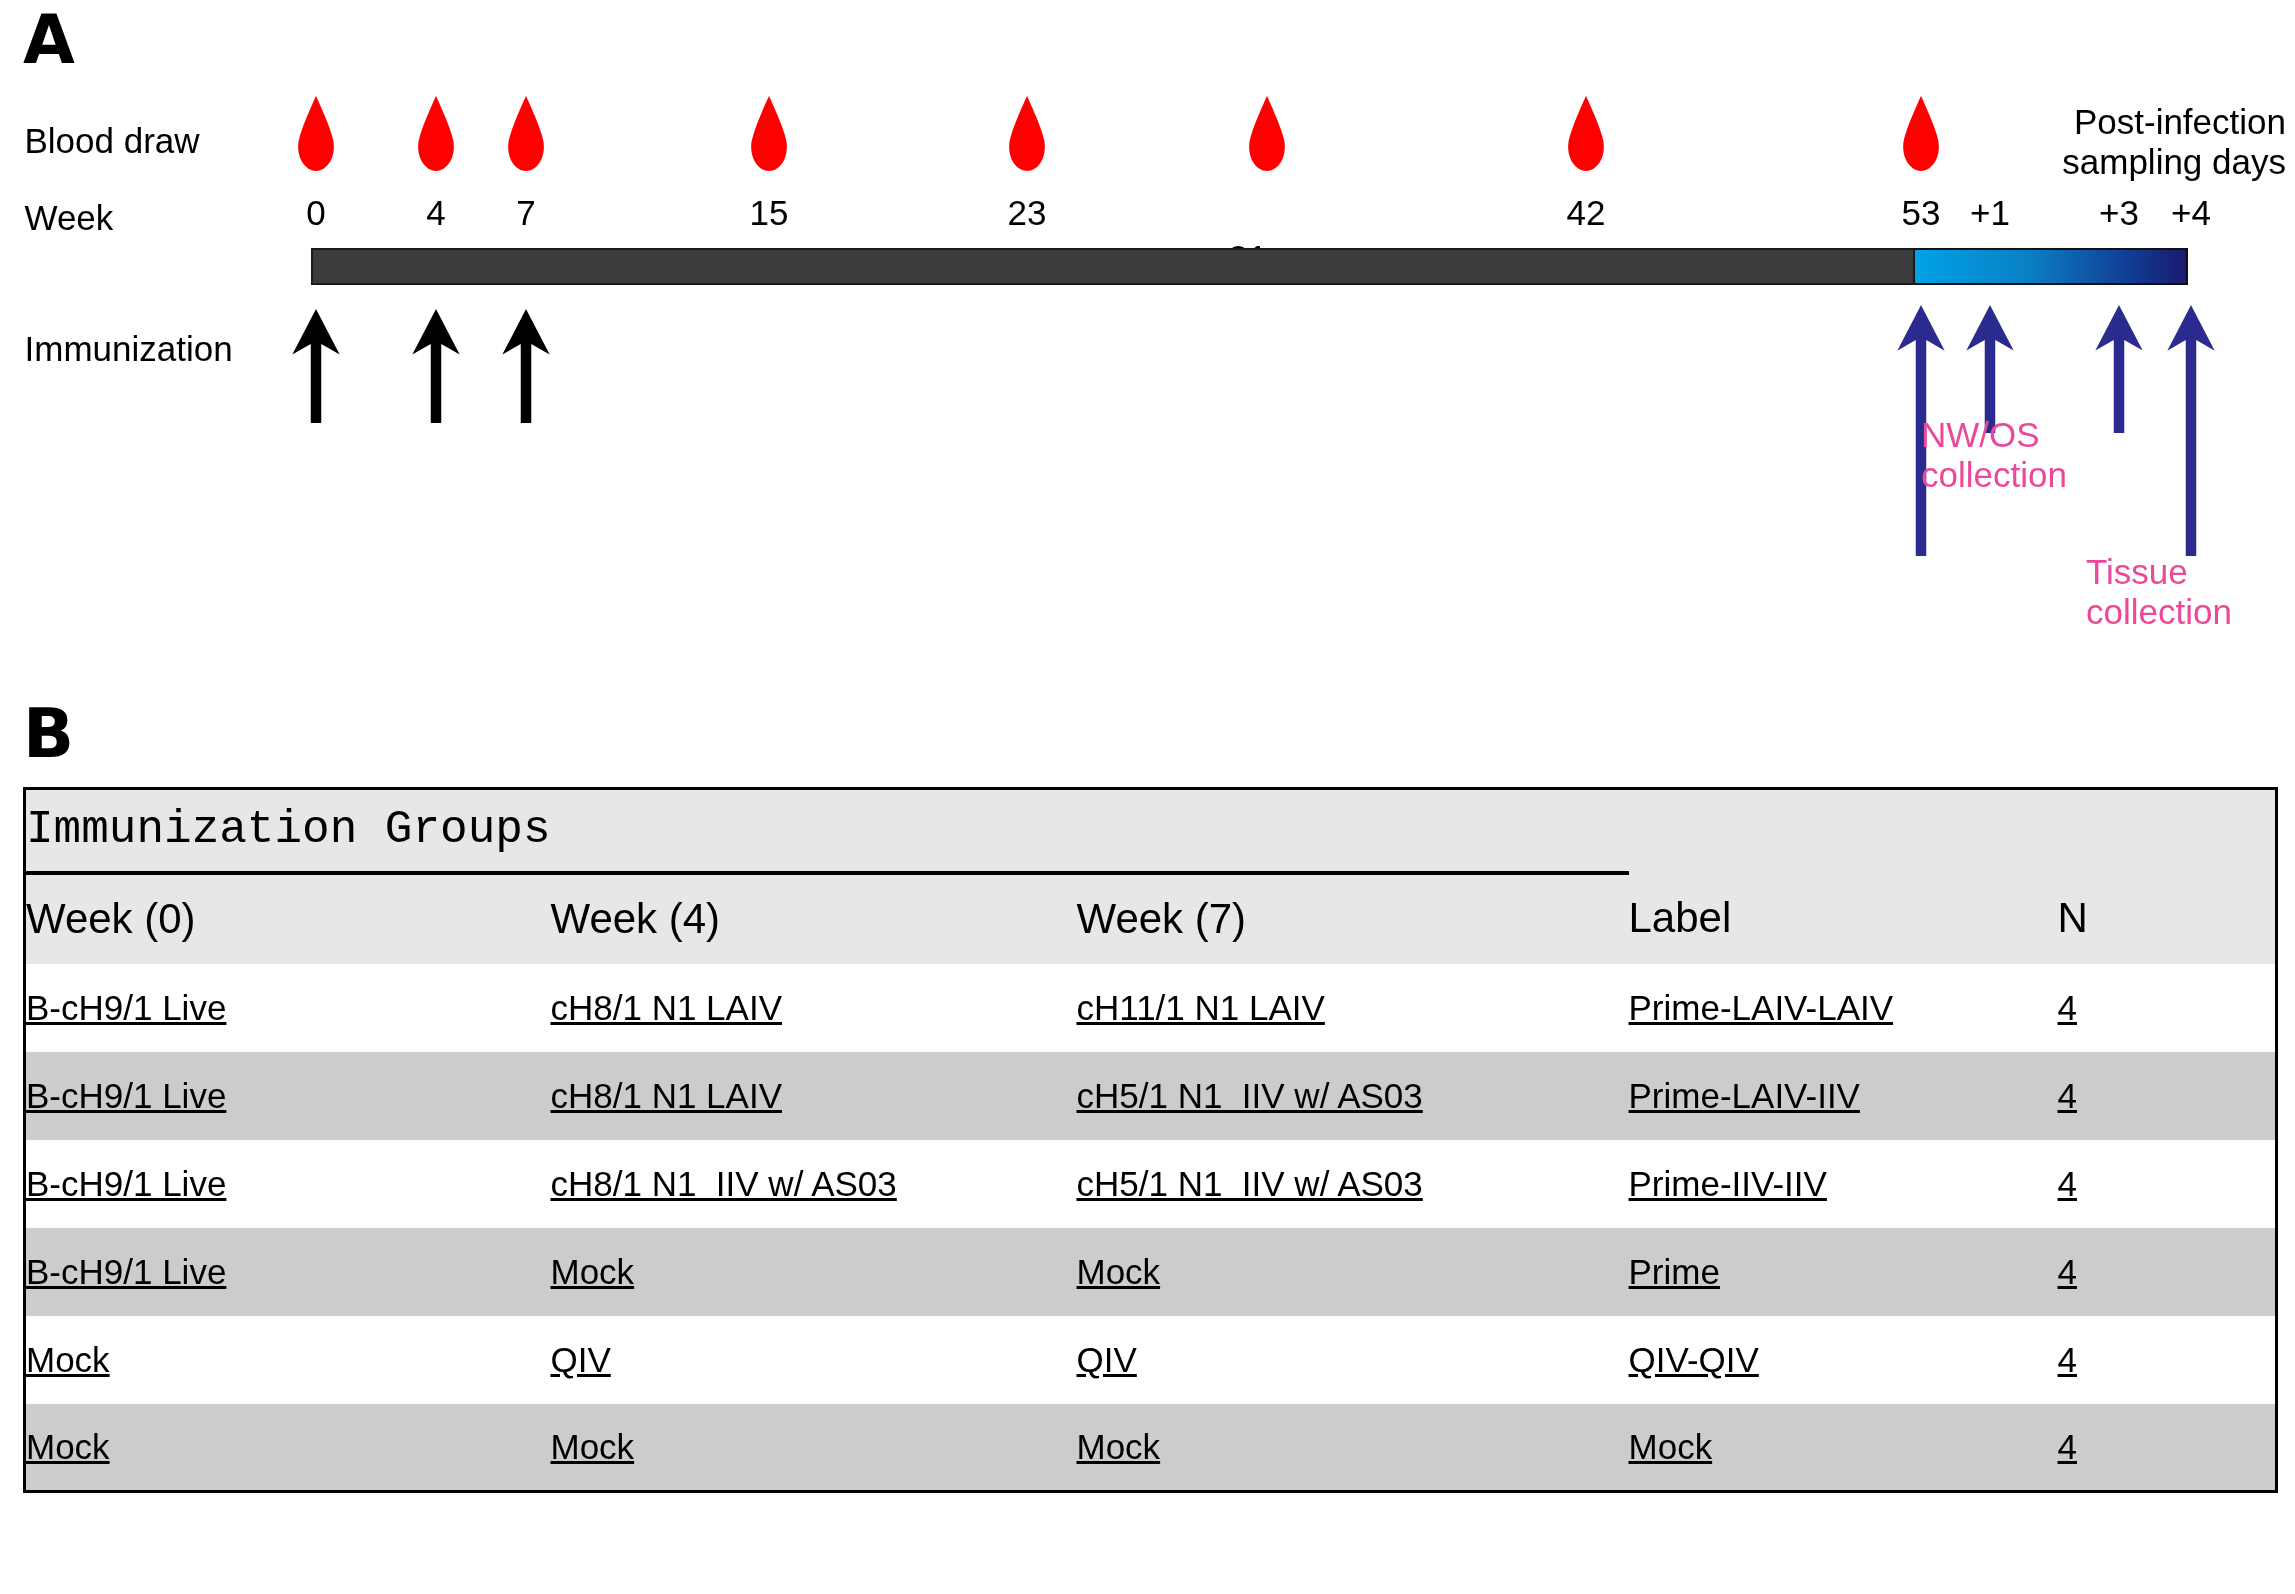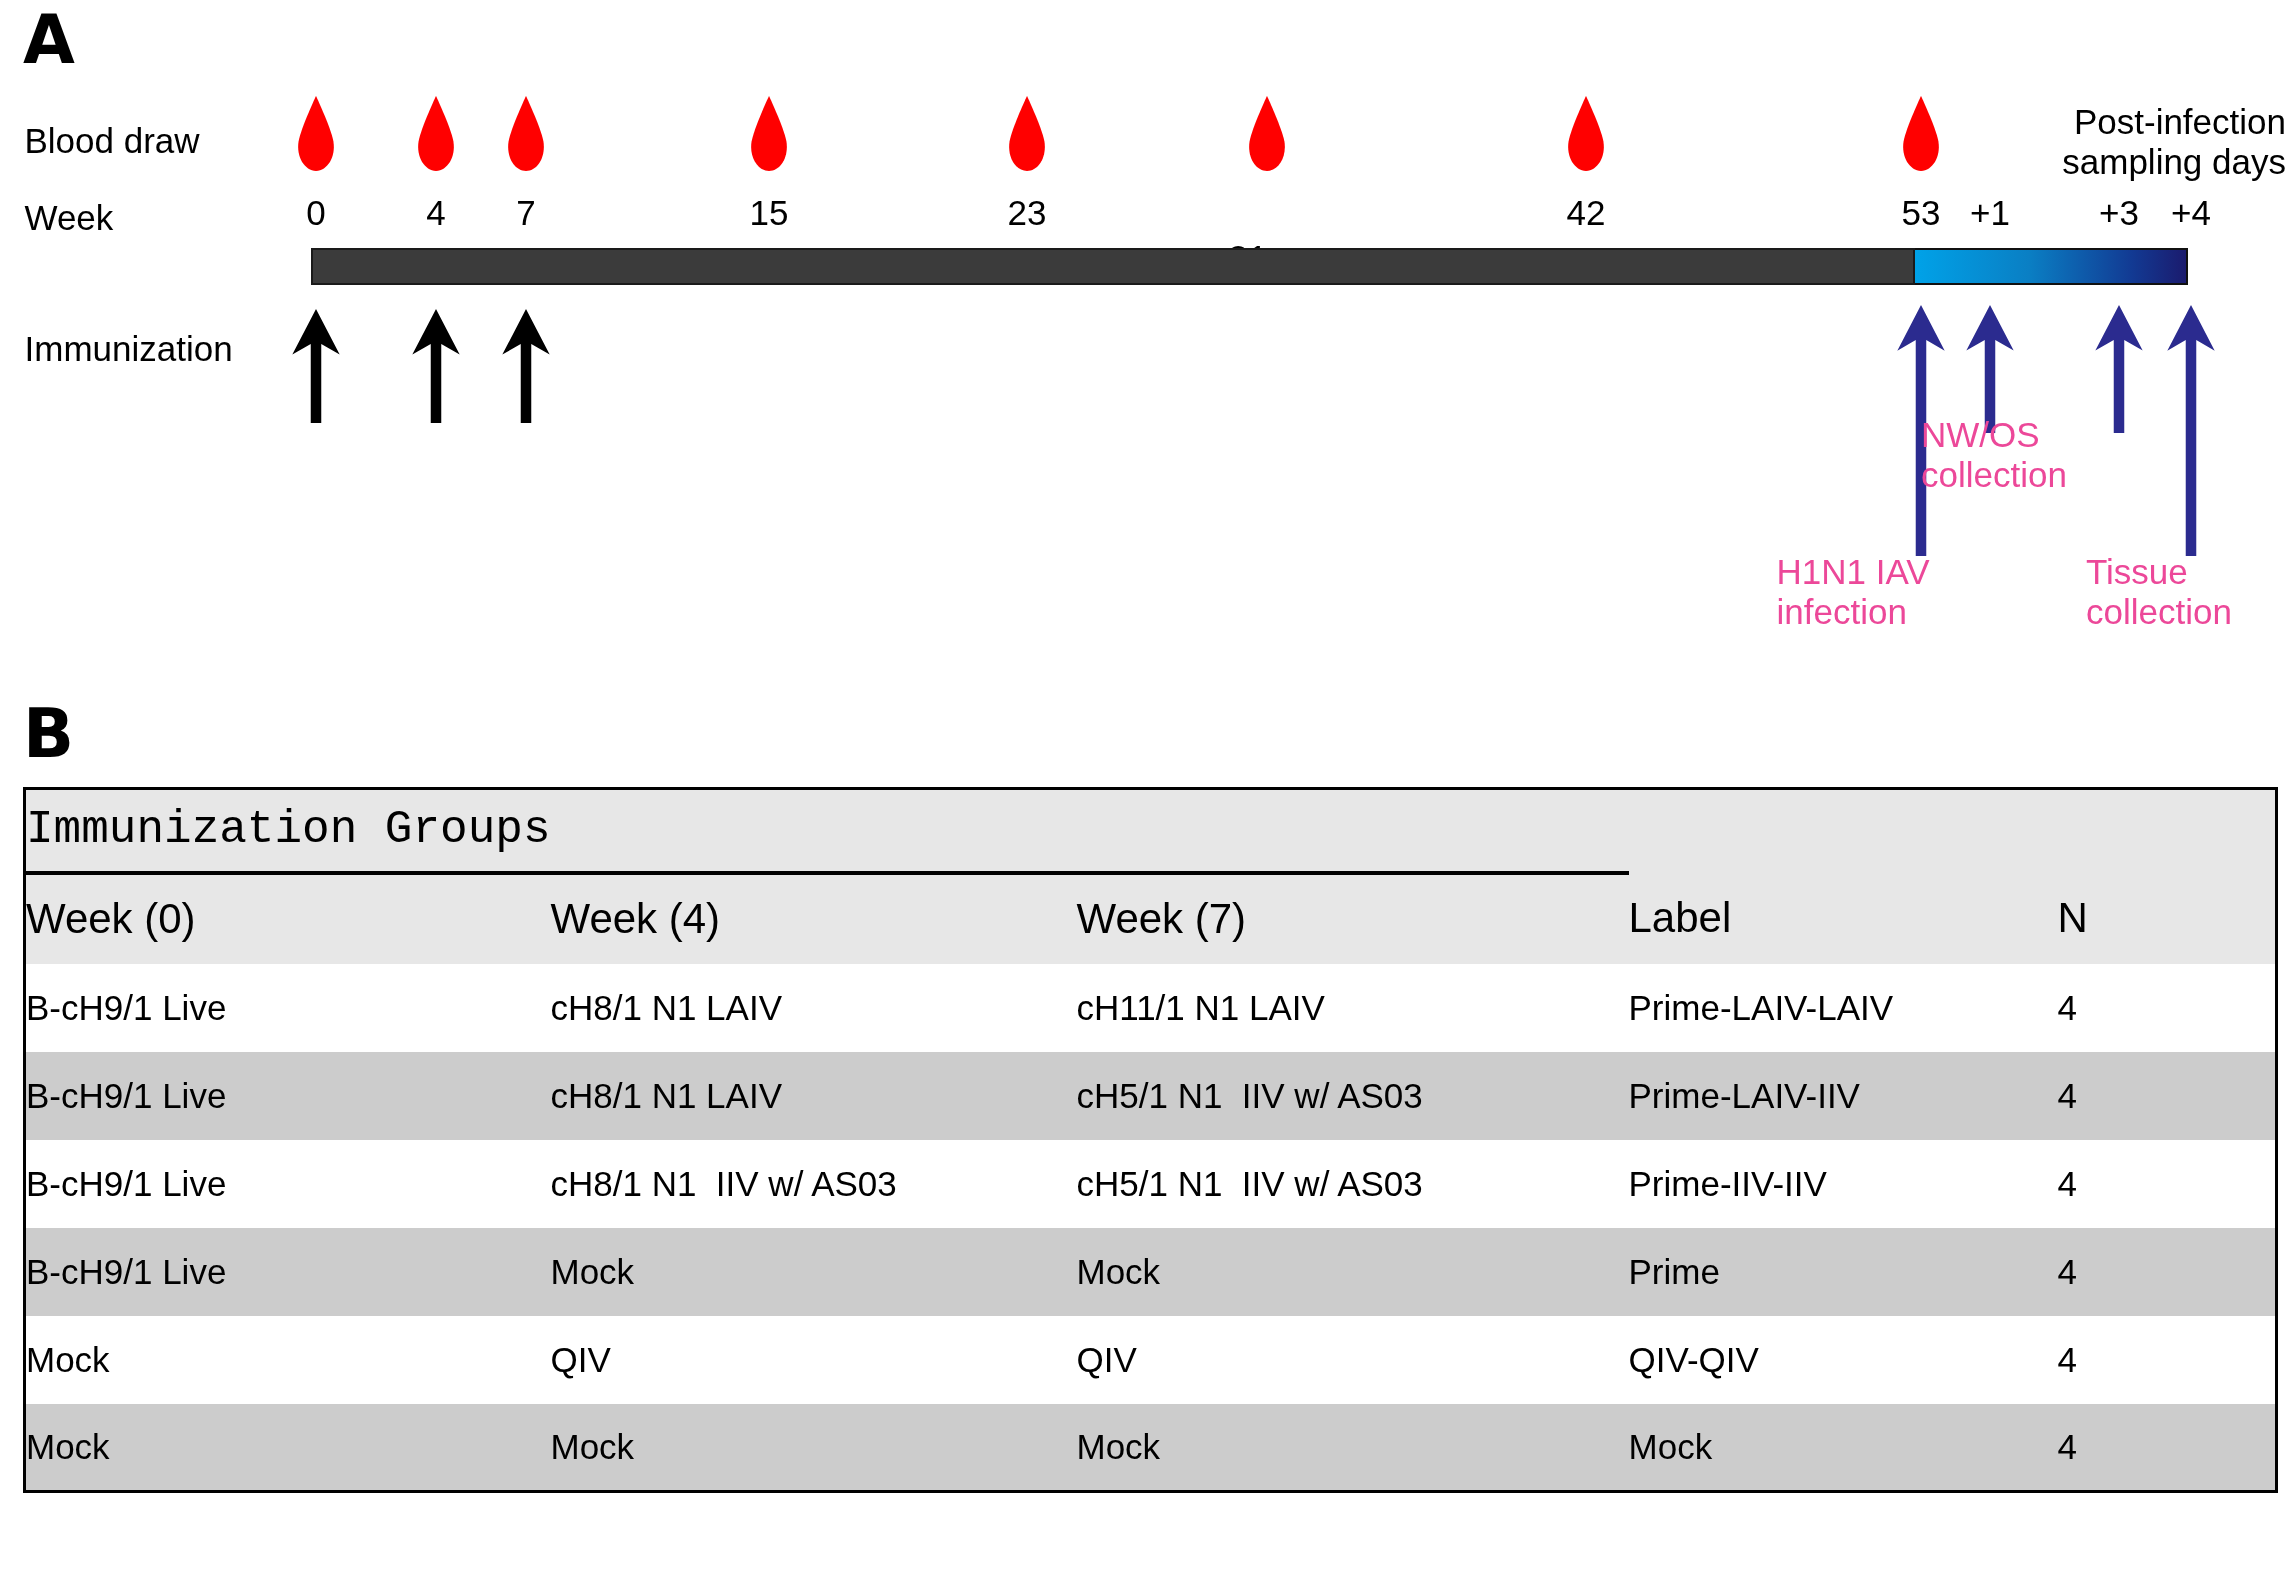--- a/index.html
+++ b/index.html
@@ -162,21 +162,21 @@
     text-align: center;
     border-bottom: 4.4px solid #000;
     padding-bottom: 3.5px;
   }
   td.table-title-spacer { border-bottom: none; }
 
   tr.table-header-row { background: #e7e7e7; height: 91px; }
   tr.table-header-row td { font-size: 42px; padding-left: 16px; }
 
   tr.data-row { height: 88px; }
-  tr.data-row td { padding-left: 16px; white-space: pre; }
+  tr.data-row td { padding-left: 16px; white-space: pre; text-decoration: underline; }
   tr.row-light { background: #ffffff; }
   tr.row-dark  { background: #cccccc; }
 </style>
 </head>
 <body>
 
 <div id="panel-a">
 
   <div class="panel-letter" id="panel-letter-a">A</div>
 
@@ -279,22 +279,20 @@
           <path d="M29 0 L56 52 L35 40 L35 146 L23 146 L23 40 L2 52 Z" fill="#2b2b8f"></path>
         </svg>
       </div>
       <div class="arrow-up arrow-navy" style="left: 2191px;">
         <svg width="51" height="251" viewBox="0 0 58 286" xmlns="http://www.w3.org/2000/svg">
           <path d="M29 0 L56 52 L35 40 L35 286 L23 286 L23 40 L2 52 Z" fill="#2b2b8f"></path>
         </svg>
       </div>
     </div>
 
-  <div class="annotation" id="annot-h1n1">H1N1 IAV
-infection</div>
   <div class="annotation" id="annot-nwos">NW/OS
 collection</div>
   <div class="annotation" id="annot-tissue">Tissue
 collection</div>
 </div>
 
 <div class="panel-letter" id="panel-letter-b">B</div>
 
 <div id="panel-b">
   <table id="immunization-table">

